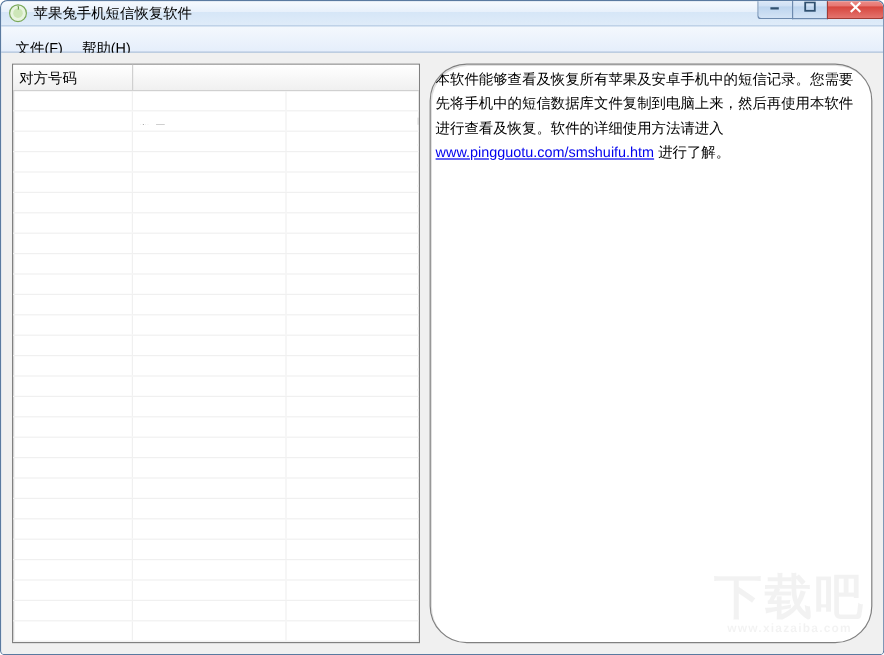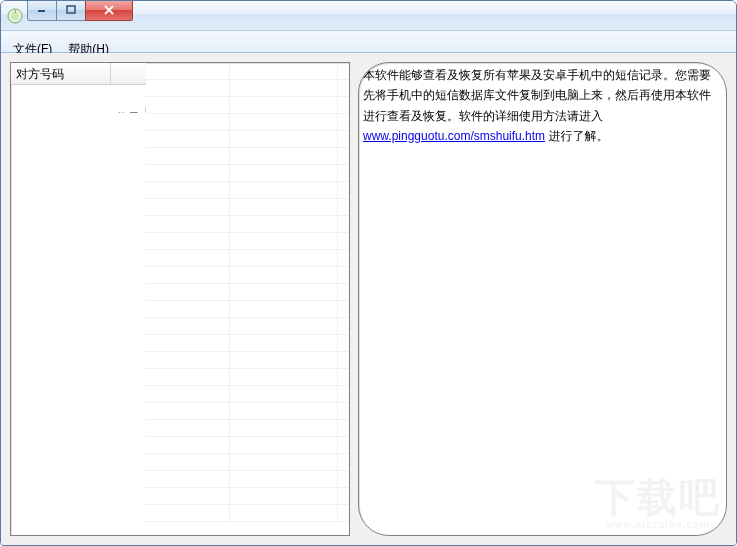--- a/index.html
+++ b/index.html
@@ -109,20 +109,21 @@
 
   .panel {
     background: #fff;
     border: 1px solid #808080;
     box-shadow: inset 1px 1px 0 #e0e0e0;
   }
 
   .left-panel {
     width: 340px;
     display: flex;
+    flex-direction: column;
   }
 
   .right-panel {
     flex: 1;
     padding: 2px 4px;
     line-height: 1.7;
     overflow: auto;
     border-radius: 31px;
   }
 
@@ -196,20 +197,21 @@
 <div class="window">
 
   <div class="titlebar">
     <span class="app-icon">
       <svg width="16" height="16" viewBox="0 0 16 16">
         <circle cx="8" cy="8" r="7" fill="#e8f4e0" stroke="#7aa85a" stroke-width="1"></circle>
         <circle cx="8" cy="8" r="4" fill="#cde6b8"></circle>
         <path d="M8 2 Q9 4 8 5" stroke="#6a9a4a" stroke-width="1" fill="none"></path>
       </svg>
     </span>
+    <span class="titlebar-title">苹果兔手机短信恢复软件</span>
     <div class="window-controls">
       <div class="win-btn minimize">
         <svg width="10" height="10">
             <line x1="1" y1="6" x2="8" y2="6" stroke="#30506f" stroke-width="2"></line>
           </svg>
       </div>
       <div class="win-btn maximize">
         <svg width="10" height="10">
             <rect x="1" y="1" width="8" height="7" fill="none" stroke="#30506f" stroke-width="1.5"></rect>
           </svg>

